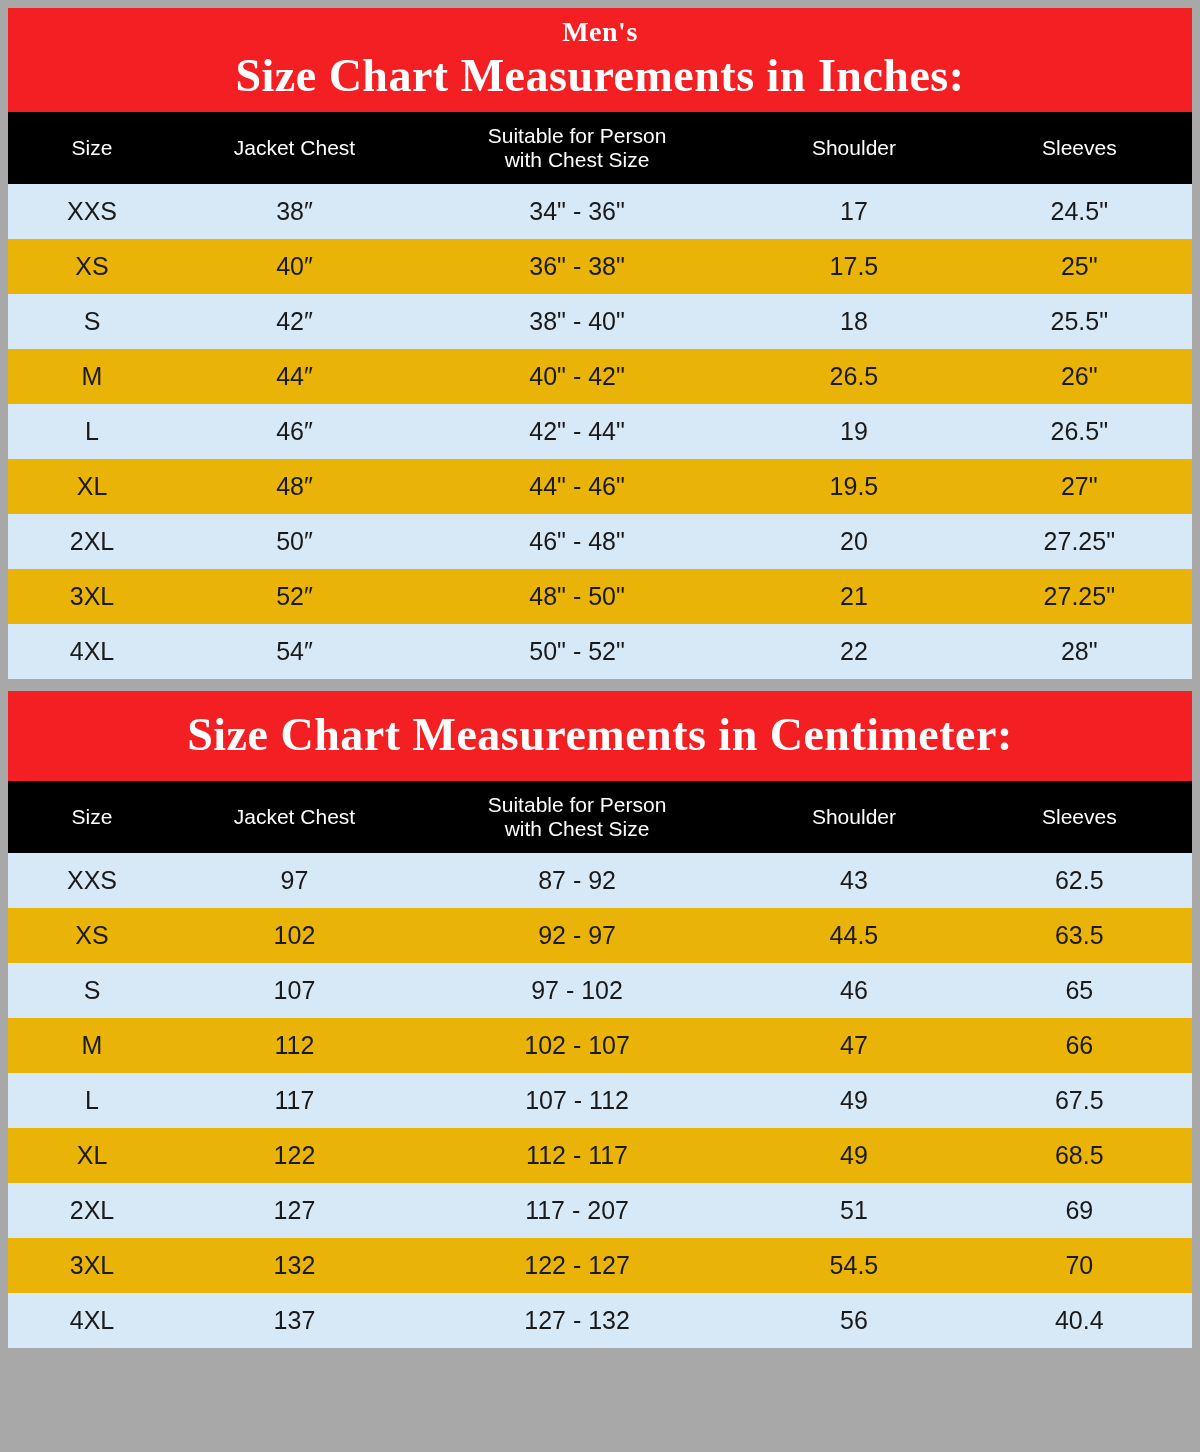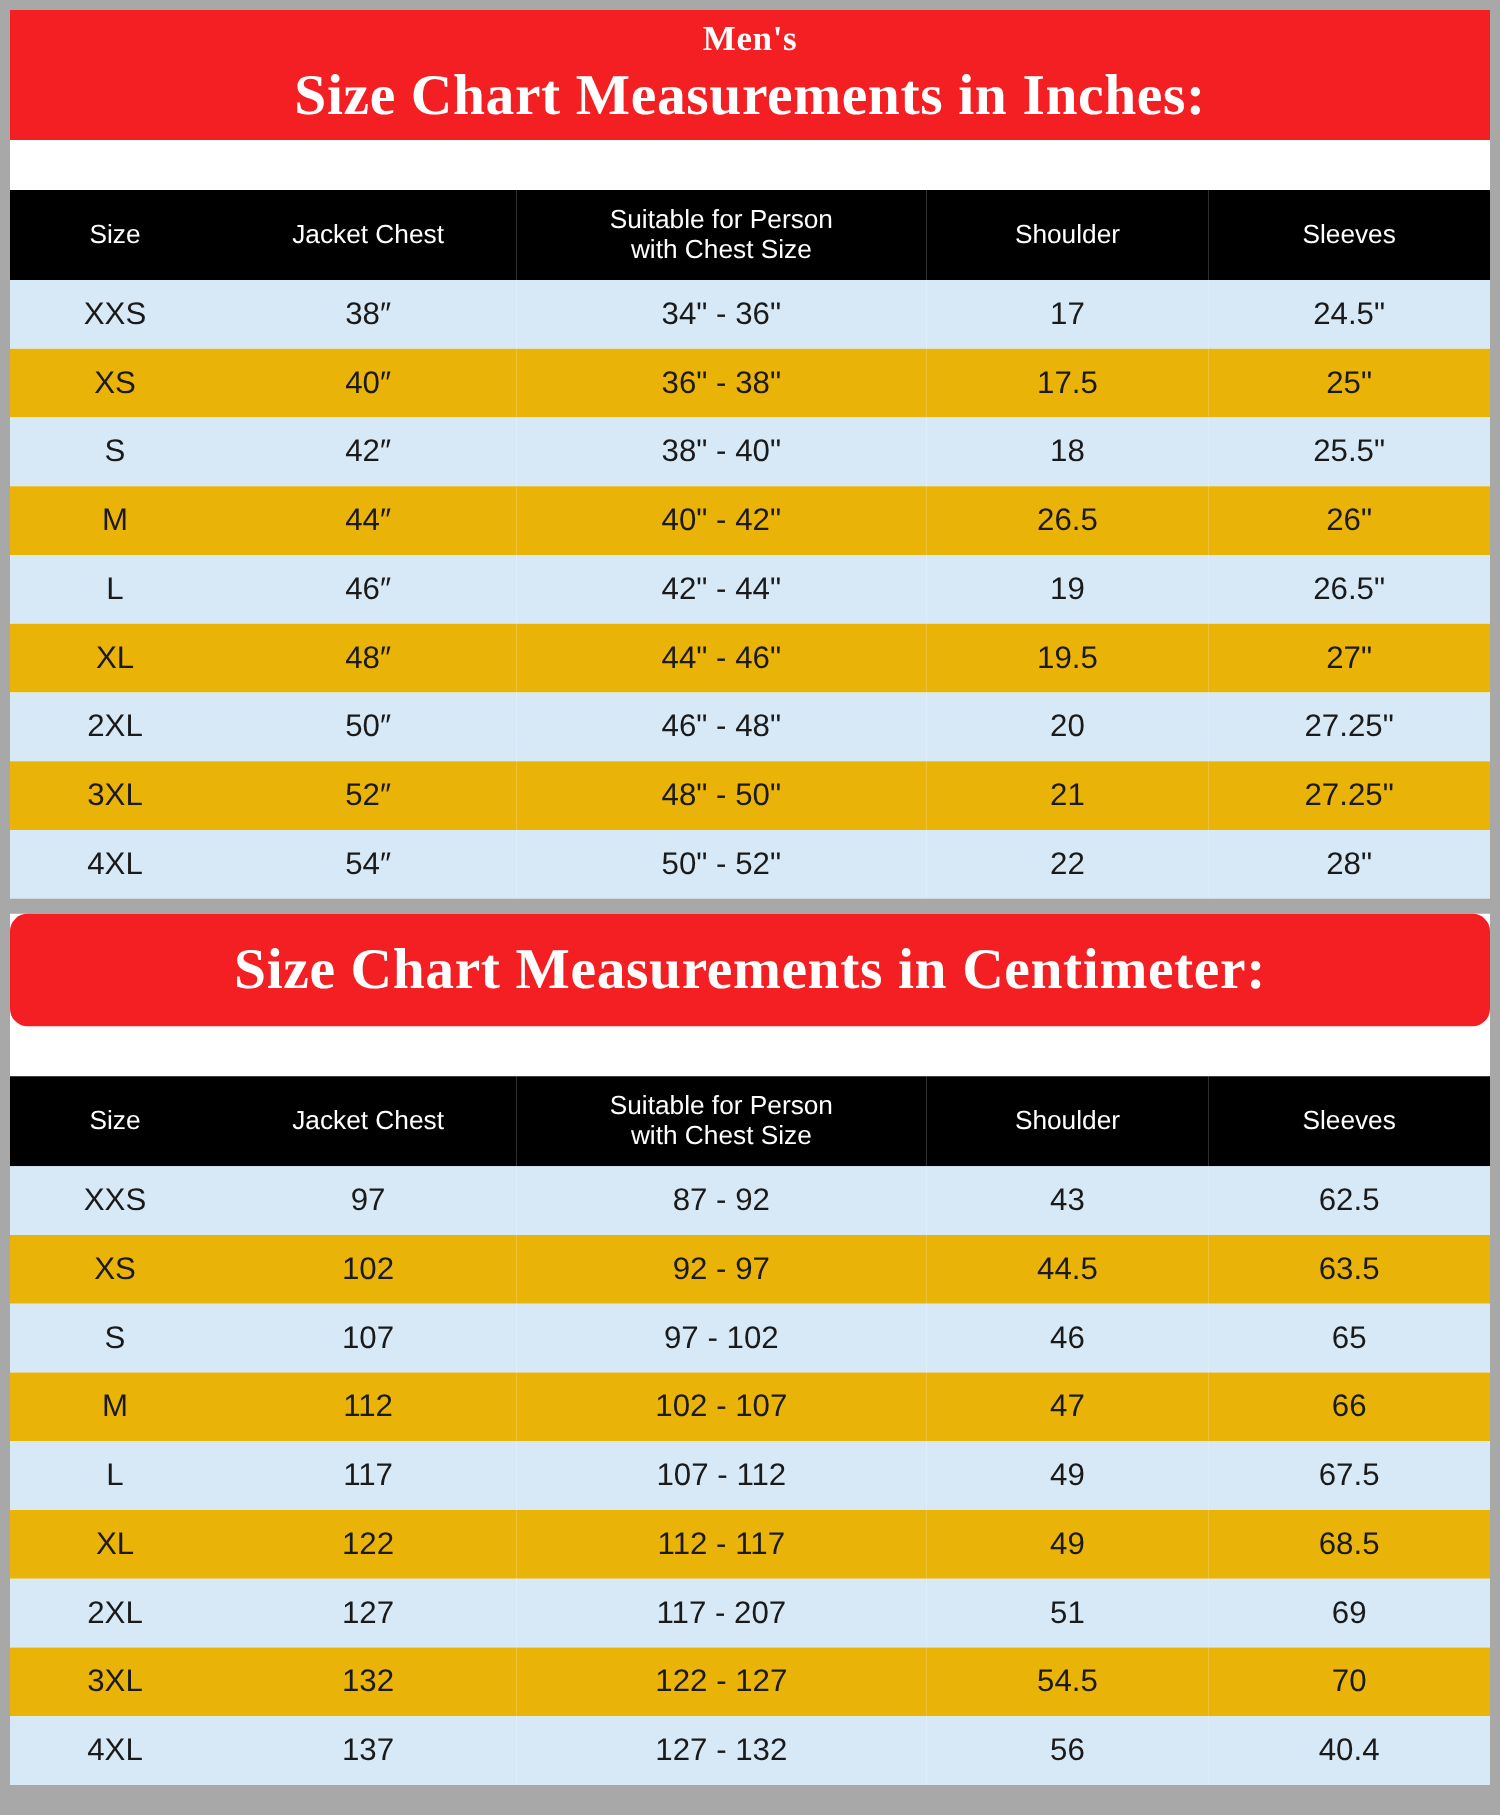--- a/index.html
+++ b/index.html
@@ -41,27 +41,25 @@
     line-height: 36px;
     letter-spacing: 0.5px;
   }
   .banner .line2 {
     font-size: 46px;
     line-height: 52px;
     letter-spacing: 0.5px;
   }
   .banner.single {
     padding: 18px 0 20px 0;
-    border-radius: 14px;
   }
   table.size-table {
     width: 100%;
     border-collapse: collapse;
     table-layout: fixed;
-    margin-top: 40px;
   }
   table.size-table thead th {
     background: #000000;
     color: #ffffff;
     font-family: "Liberation Sans", sans-serif;
     font-size: 21px;
     font-weight: normal;
     padding: 12px 4px;
     text-align: center;
     vertical-align: middle;

